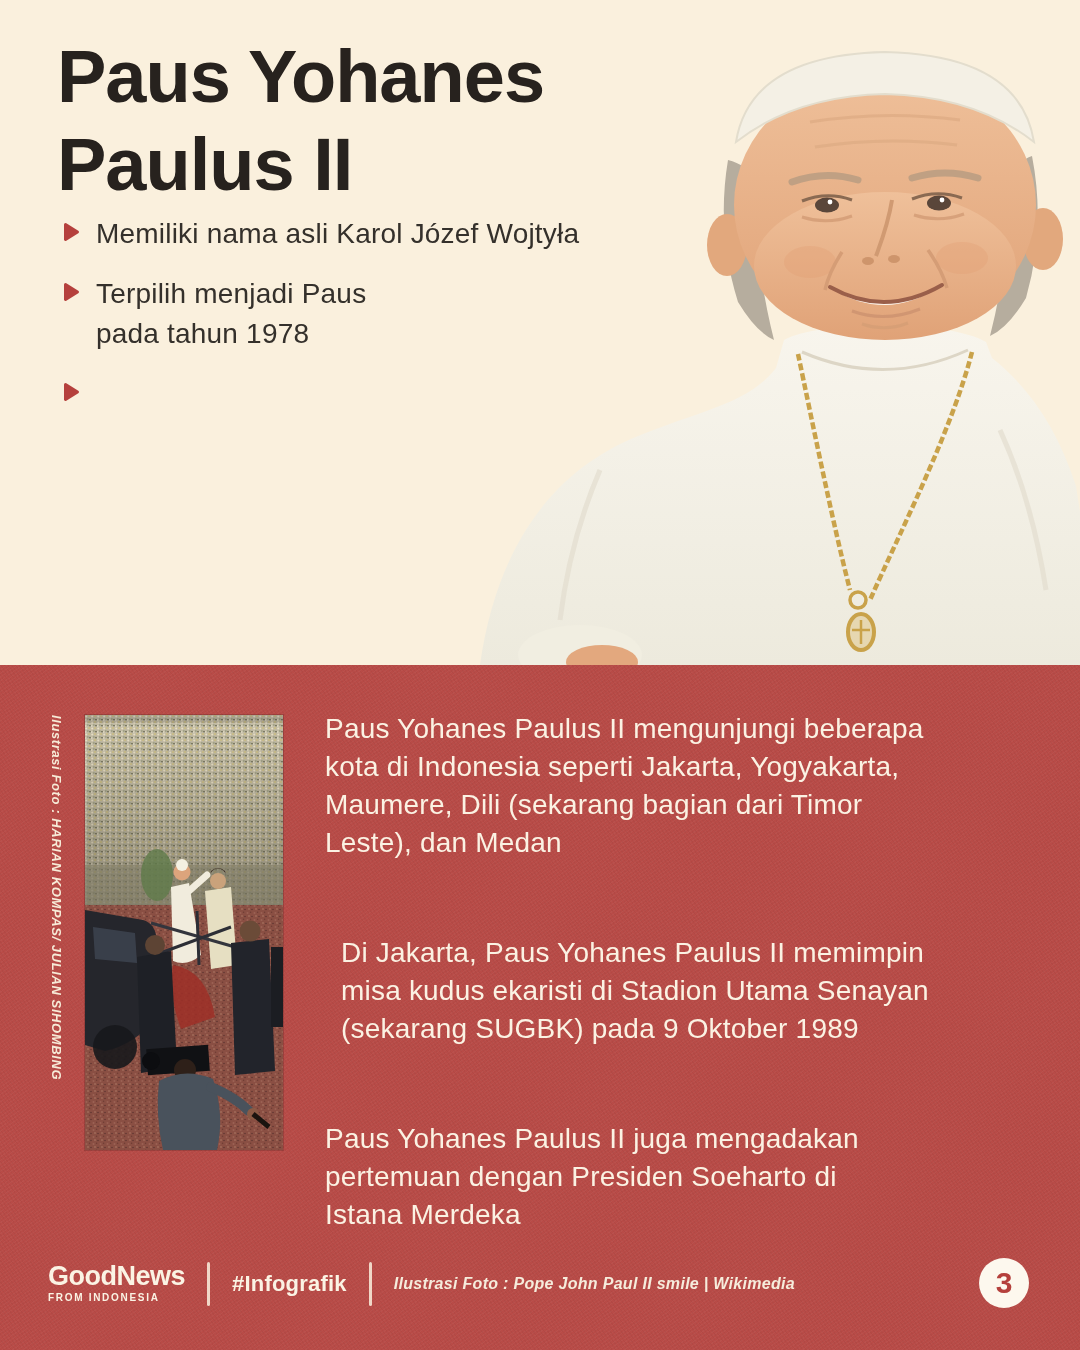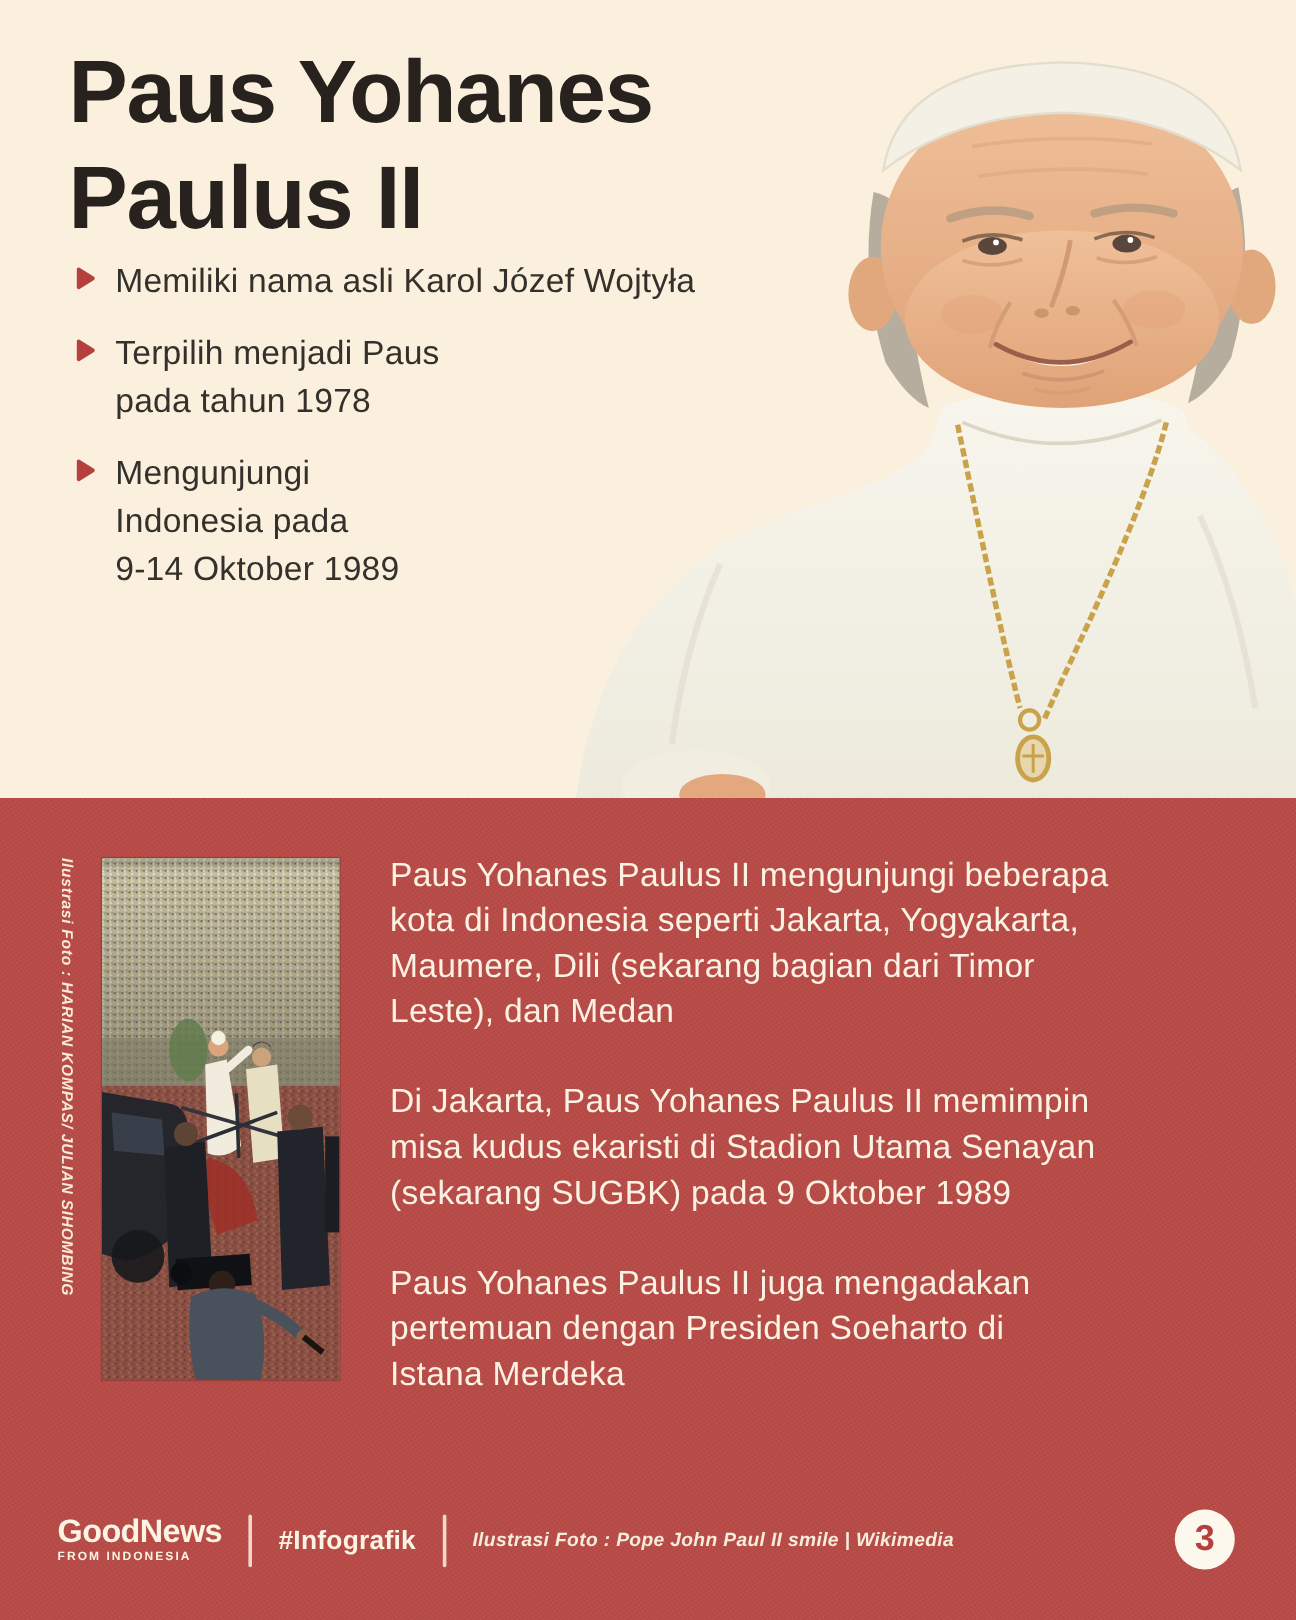--- a/index.html
+++ b/index.html
@@ -31,21 +31,21 @@
       repeating-linear-gradient(55deg, rgba(0,0,0,0.035) 0 1px, transparent 1px 3px),
       repeating-linear-gradient(-35deg, rgba(255,255,255,0.03) 0 1px, transparent 1px 3px);
   }
   .crowd-photo{position:absolute;left:85px;top:50px;width:198px;height:435px;box-shadow:0 0 0 1px rgba(0,0,0,0.15);}
   .photo-credit-vertical{
     position:absolute;left:49px;top:50px;height:435px;
     writing-mode:vertical-rl;
     font-size:13px;font-style:italic;font-weight:700;letter-spacing:.6px;
     color:#F7EBD8;white-space:nowrap;
   }
-  .paragraphs{position:absolute;left:325px;top:45px;width:700px;display:flex;flex-direction:column;gap:37px;}
+  .paragraphs{position:absolute;left:325px;top:45px;width:700px;display:flex;flex-direction:column;gap:56px;}
   .paragraph{
     font-size:28px;line-height:38px;color:#FBF2E3;font-weight:500;
     white-space:pre-line;letter-spacing:.2px;
   }
   
   .footer{
     position:absolute;left:48px;top:1252px;height:64px;right:120px;
     display:flex;align-items:center;gap:22px;
   }
   .brand{display:flex;flex-direction:column;justify-content:space-between;color:#FBF3E4;}
@@ -150,23 +150,20 @@
         <svg width="17" height="20" viewBox="0 0 17 20">
             <path d="M2.5 2.5 L14.5 10 L2.5 17.5 Z" fill="#B5403C" stroke="#B5403C" stroke-width="3" stroke-linejoin="round"></path>
           </svg>
         <div class="fact-text">Terpilih menjadi Paus
 pada tahun 1978</div>
       </div>
       <div class="fact-item">
         <svg width="17" height="20" viewBox="0 0 17 20">
             <path d="M2.5 2.5 L14.5 10 L2.5 17.5 Z" fill="#B5403C" stroke="#B5403C" stroke-width="3" stroke-linejoin="round"></path>
           </svg>
-        <div class="fact-text">Mengunjungi
-Indonesia pada
-9-14 Oktober 1989</div>
       </div>
     </div>
   </section>
 
   <section class="detail">
 
     <div class="photo-credit-vertical">Ilustrasi Foto :  HARIAN KOMPAS/ JULIAN SIHOMBING</div>
 
     <svg class="crowd-photo" viewBox="0 0 198 435" aria-hidden="true">
       <defs>
@@ -229,21 +226,21 @@
       <circle cx="168" cy="399" r="6" fill="#8a5a45"></circle>
       <path d="M168 399 L184 412" stroke="#1a140f" stroke-width="5"></path>
       <rect x="0" y="0" width="198" height="8" fill="#000" opacity=".15"></rect>
     </svg>
 
     <div class="paragraphs">
       <p class="paragraph" style="margin:0">Paus Yohanes Paulus II mengunjungi beberapa
 kota di Indonesia seperti Jakarta, Yogyakarta,
 Maumere, Dili (sekarang bagian dari Timor
 Leste), dan Medan</p>
-      <p class="paragraph" style="margin:0">Di Jakarta, Paus Yohanes Paulus II memimpin
+      <p class="paragraph" style="margin:16px">Di Jakarta, Paus Yohanes Paulus II memimpin
 misa kudus ekaristi di Stadion Utama Senayan
 (sekarang SUGBK) pada 9 Oktober 1989</p>
       <p class="paragraph" style="margin:0">Paus Yohanes Paulus II juga mengadakan
 pertemuan dengan Presiden Soeharto di
 Istana Merdeka</p>
     </div>
   </section>
 
   <div class="footer">
     <div class="brand">

